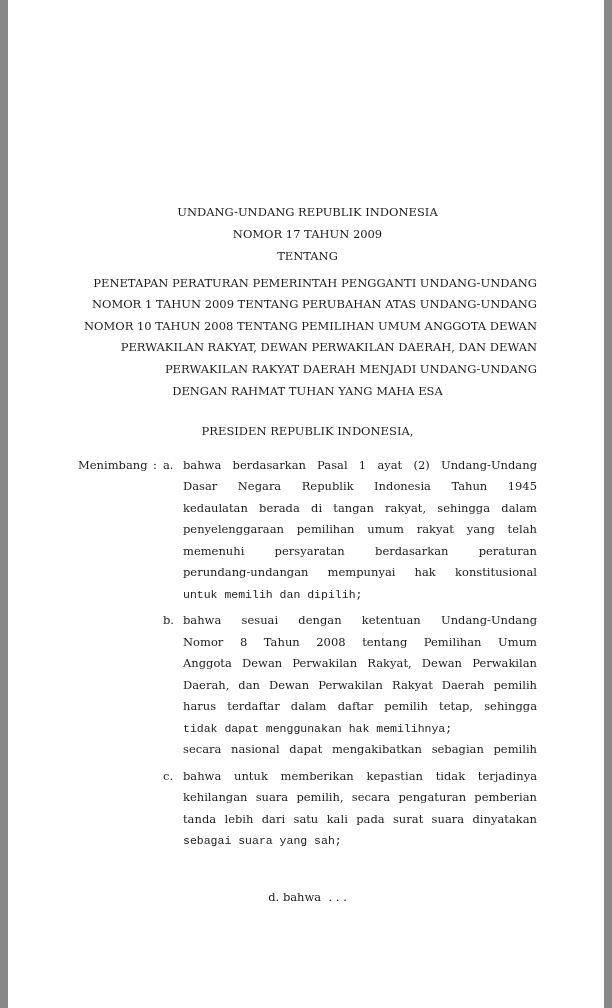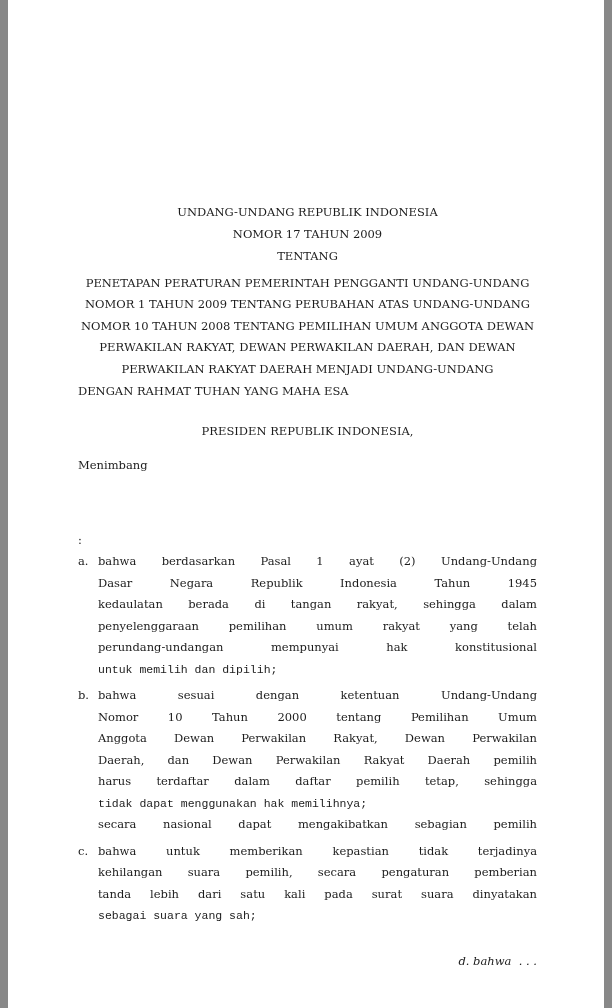--- a/index.html
+++ b/index.html
@@ -15,39 +15,38 @@
     overflow:hidden;
   }
   .content {
     position:absolute;
     left:70px; top:201px;
     width:459px;
   }
   .title-head { text-align:center; line-height:22px; }
   .title-head div { white-space:nowrap; }
   .subject-block { margin-top:6px; line-height:21.4px; }
-  .subject-block .line { text-align:center; white-space:nowrap; }
-  .motto { margin-top:1px; line-height:21.4px; text-align:left; }
+  .subject-block .line { text-align:right; white-space:nowrap; }
+  .motto { margin-top:1px; line-height:21.4px; text-align:center; }
   .authority { margin-top:19px; line-height:21.4px; text-align:center; }
-  .considering { margin-top:12px; display:flex; line-height:21.5px;flex-direction:column; }
+  .considering { margin-top:12px; display:flex; line-height:21.5px; }
   .side-label { width:75px; flex:0 0 75px; }
   .side-colon { width:10px; flex:0 0 10px; }
   .items { flex:1 1 auto; }
   .item { display:flex; margin-bottom:5px; }
   .item:last-child { margin-bottom:0; }
   .marker { width:20px; flex:0 0 20px; }
   .itext { flex:1 1 auto; }
   .jlines .line { text-align:justify; text-align-last:justify; }
   .jlines .line.last { text-align:left; text-align-last:left;font-family:Liberation Mono, monospace; }
   .catchword {
-    margin-top:24px;
-    text-align:right;
+    margin-top:35px;
+    text-align:center;
     line-height:21.5px;
     white-space:pre;
-    font-style:italic;
   }
 </style>
 </head>
 <body>
 
 <div class="page">
   <div class="content">
 
     <div class="title-head">
       <div>UNDANG-UNDANG REPUBLIK INDONESIA</div>
@@ -72,30 +71,31 @@
       <div class="side-colon">:</div>
       <div class="items">
 
         <div class="item">
           <div class="marker">a.</div>
           <div class="itext jlines">
               <div class="line">bahwa berdasarkan Pasal 1 ayat (2) Undang-Undang</div>
               <div class="line">Dasar Negara Republik Indonesia Tahun 1945</div>
               <div class="line">kedaulatan berada di tangan rakyat, sehingga dalam</div>
               <div class="line">penyelenggaraan pemilihan umum rakyat yang telah</div>
+              <div class="line">memenuhi persyaratan berdasarkan peraturan</div>
               <div class="line">perundang-undangan mempunyai hak konstitusional</div>
               <div class="line last">untuk memilih dan dipilih;</div>
             </div>
         </div>
 
         <div class="item">
           <div class="marker">b.</div>
           <div class="itext jlines">
               <div class="line">bahwa sesuai dengan ketentuan Undang-Undang</div>
-              <div class="line">Nomor 10 Tahun 2000 tentang Pemilihan Umum</div>
+              <div class="line">Nomor 8 Tahun 2008 tentang Pemilihan Umum</div>
               <div class="line">Anggota Dewan Perwakilan Rakyat, Dewan Perwakilan</div>
               <div class="line">Daerah, dan Dewan Perwakilan Rakyat Daerah pemilih</div>
               <div class="line">harus terdaftar dalam daftar pemilih tetap, sehingga</div>
               <div class="line last">tidak dapat menggunakan hak memilihnya;</div>
               <div class="line">secara nasional dapat mengakibatkan sebagian pemilih</div>
             </div>
         </div>
 
         <div class="item">
           <div class="marker">c.</div>

